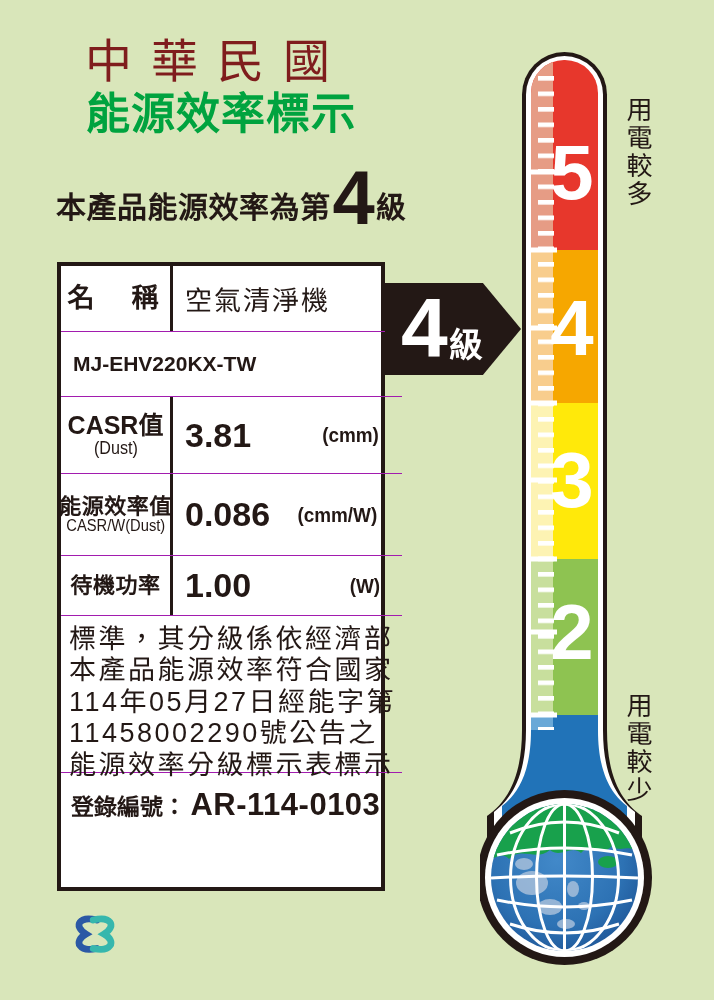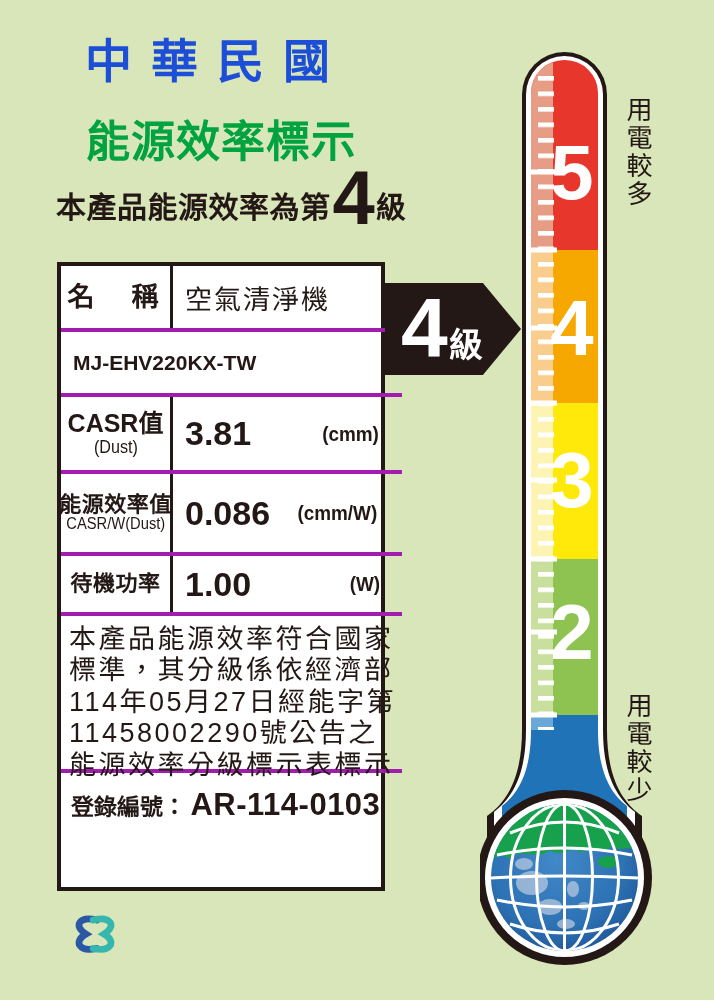--- a/index.html
+++ b/index.html
@@ -5,45 +5,45 @@
   html,body{margin:0;padding:0;}
   .page{
     position:relative; width:714px; height:1000px;
     background:#d9e6ba; overflow:hidden;
     font-family:"Liberation Sans", sans-serif;
     color:#231815;
   }
   
   .title1{
     position:absolute; left:85px; top:38px;
-    font-size:47px; font-weight:700; letter-spacing:19px;
-    color:#1d4ed8; white-space:nowrap; line-height:1;
+    font-size:47px; font-weight:400; letter-spacing:19px;
+    color:#7f1d1d; white-space:nowrap; line-height:1;
   }
   .title2{
     position:absolute; left:86px; top:92px;
     font-size:44px; font-weight:700; letter-spacing:1px;
-    color:#00a33f; white-space:nowrap; line-height:1;margin-top:28px;
+    color:#00a33f; white-space:nowrap; line-height:1;
   }
   .subtitle{
     position:absolute; left:56px; top:162px; height:64px;
     display:flex; align-items:flex-end; white-space:nowrap;justify-content:flex-end;
   }
   .subtitle .pre,.subtitle .suf{
     font-size:30px; font-weight:700; line-height:1; margin-bottom:3px; letter-spacing:0.5px;
   }
   .subtitle .grade{
     font-size:76px; font-weight:700; line-height:0.74; margin:0 1px 0 2px;
   }
   
   .spec{
     position:absolute; left:57px; top:262px; width:328px; height:629px;
     background:#fff; border:4px solid #231815; box-sizing:border-box;
     display:grid; grid-template-rows:66px 65px 77px 82px 60px 157px 1fr;
   }
-  .row{border-bottom:4px solid #a21caf; display:grid; grid-template-columns:112px 1fr;}
+  .row{border-bottom:1px solid #a21caf; display:grid; grid-template-columns:112px 1fr;}
   .row.full{display:block;}
   .row:last-child{border-bottom:none;}
   .lcell{
     border-right:3px solid #231815;
     display:flex; flex-direction:column; align-items:center; justify-content:center;
     text-align:center; line-height:1.05;
   }
   .vcell{display:flex; align-items:center; padding:0 14px 0 12px;}
   .lab{font-size:27px; font-weight:600; letter-spacing:5px; white-space:nowrap;}
   .lab-sm1{font-size:25px; font-weight:600; white-space:nowrap;}
@@ -138,22 +138,22 @@
     <div class="row">
       <div class="lcell">
           <span class="lab-eff1">待機功率</span>
         </div>
       <div class="vcell">
         <span class="val-num">1.00</span>
         <span class="val-unit">(W)</span>
       </div>
     </div>
     <div class="row full notice">
+      <div>標準，其分級係依經濟部</div>
       <div>本產品能源效率符合國家</div>
-      <div>標準，其分級係依經濟部</div>
       <div>114年05月27日經能字第</div>
       <div>11458002290號公告之</div>
       <div>能源效率分級標示表標示</div>
     </div>
     <div class="row full regrow">
       <span class="reg-lab">登錄編號：</span>
       <span class="reg-val">AR-114-0103</span>
     </div>
   </div>
 

